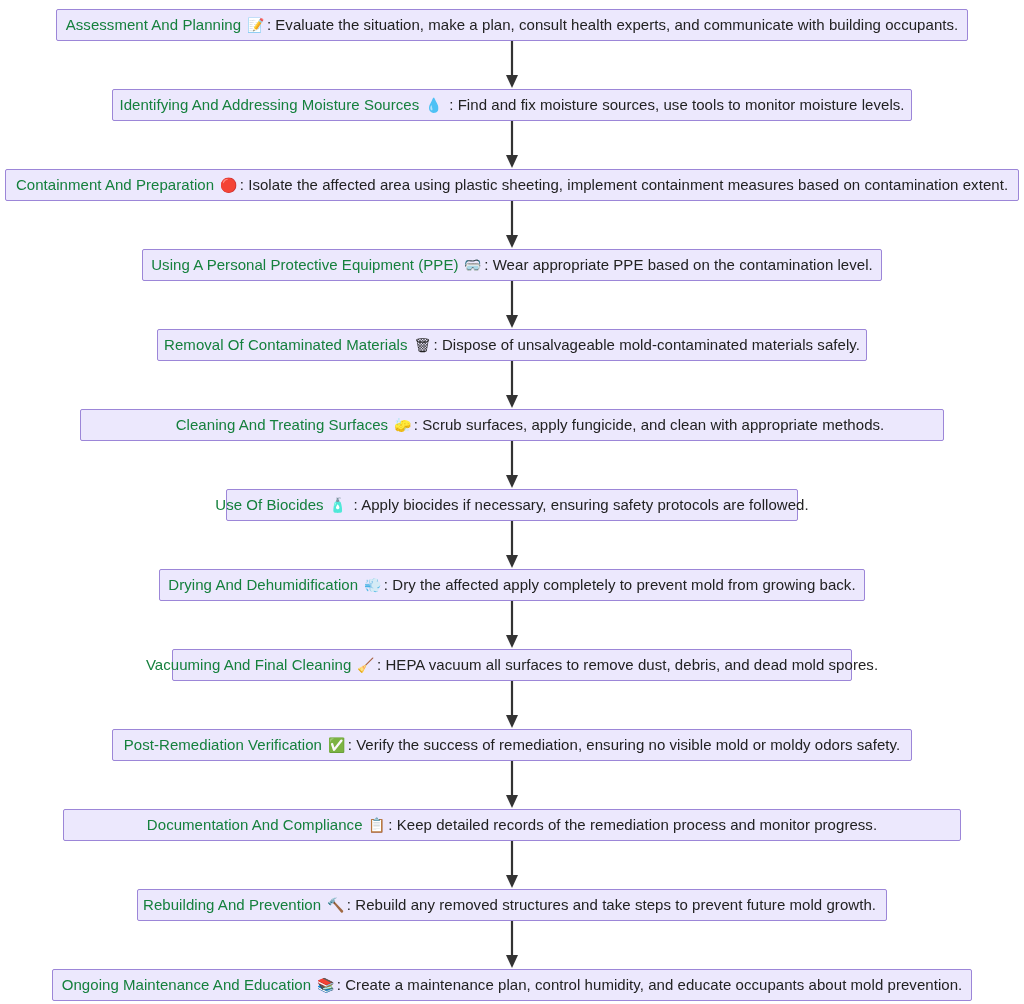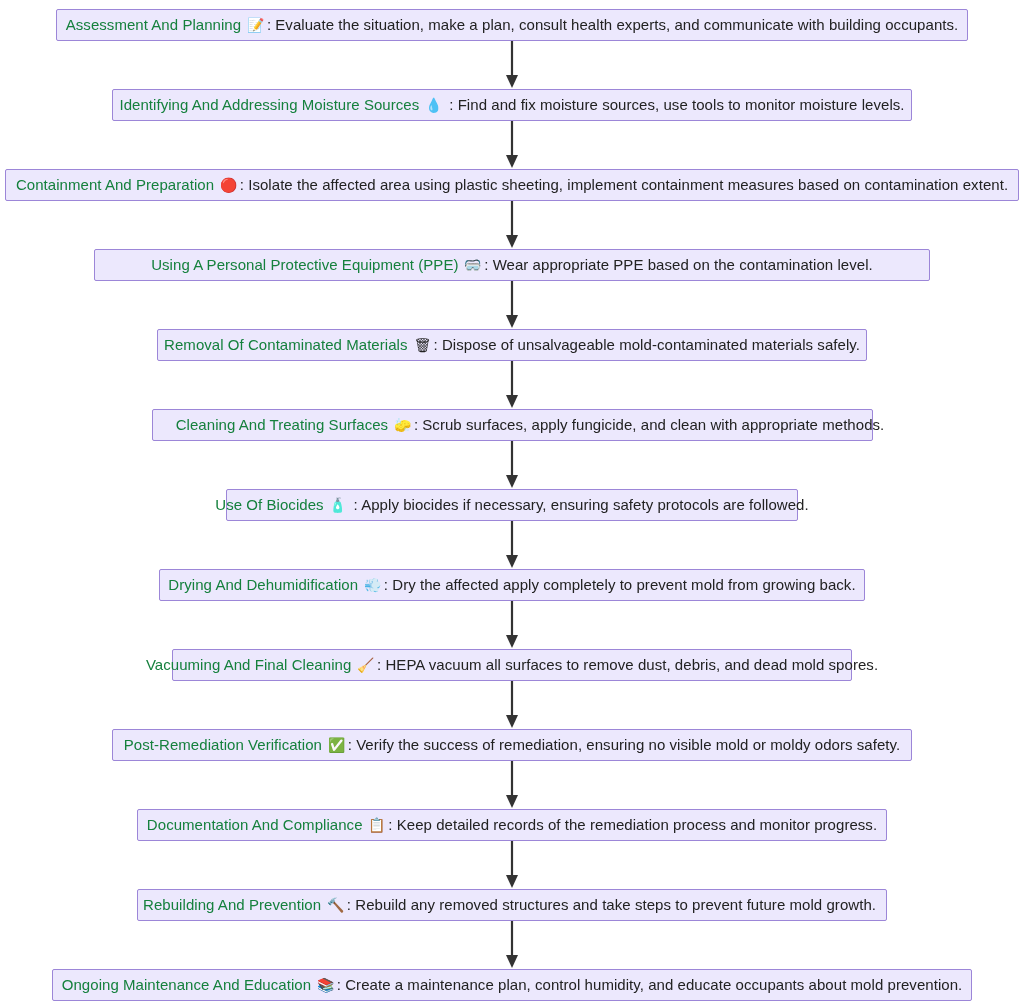--- a/index.html
+++ b/index.html
@@ -106,21 +106,21 @@
         <span class="node-text"><span class="node-title">Containment And Preparation</span> <span class="node-icon">🔴</span><span>: </span><span>Isolate the affected area using plastic sheeting, implement containment measures based on contamination extent.</span></span>
       </div>
     </div>
     <div class="connector">
       <svg width="16" height="48" viewBox="0 0 16 48" xmlns="http://www.w3.org/2000/svg">
         <line x1="8" y1="0" x2="8" y2="38" stroke="#333333" stroke-width="2.2"></line>
         <polygon points="8,47 2,34 14,34" fill="#333333"></polygon>
       </svg>
     </div>
     <div class="step-row">
-      <div class="node" style="width: 836px;">
+      <div class="node" style="width: 740px;">
         <span class="node-text"><span class="node-title">Using A Personal Protective Equipment (PPE)</span> <span class="node-icon">🥽</span><span>: </span><span>Wear appropriate PPE based on the contamination level.</span></span>
       </div>
     </div>
     <div class="connector">
       <svg width="16" height="48" viewBox="0 0 16 48" xmlns="http://www.w3.org/2000/svg">
         <line x1="8" y1="0" x2="8" y2="38" stroke="#333333" stroke-width="2.2"></line>
         <polygon points="8,47 2,34 14,34" fill="#333333"></polygon>
       </svg>
     </div>
     <div class="step-row">
@@ -128,21 +128,21 @@
         <span class="node-text"><span class="node-title">Removal Of Contaminated Materials</span> <span class="node-icon">🗑</span><span>: </span><span>Dispose of unsalvageable mold-contaminated materials safely.</span></span>
       </div>
     </div>
     <div class="connector">
       <svg width="16" height="48" viewBox="0 0 16 48" xmlns="http://www.w3.org/2000/svg">
         <line x1="8" y1="0" x2="8" y2="38" stroke="#333333" stroke-width="2.2"></line>
         <polygon points="8,47 2,34 14,34" fill="#333333"></polygon>
       </svg>
     </div>
     <div class="step-row">
-      <div class="node" style="width: 721px; padding-left: 46px;">
+      <div class="node" style="width: 864px; padding-left: 46px;">
         <span class="node-text"><span class="node-title">Cleaning And Treating Surfaces</span> <span class="node-icon">🧽</span><span>: </span><span>Scrub surfaces, apply fungicide, and clean with appropriate methods.</span></span>
       </div>
     </div>
     <div class="connector">
       <svg width="16" height="48" viewBox="0 0 16 48" xmlns="http://www.w3.org/2000/svg">
         <line x1="8" y1="0" x2="8" y2="38" stroke="#333333" stroke-width="2.2"></line>
         <polygon points="8,47 2,34 14,34" fill="#333333"></polygon>
       </svg>
     </div>
     <div class="step-row">
@@ -183,21 +183,21 @@
         <span class="node-text"><span class="node-title">Post-Remediation Verification</span> <span class="node-icon">✅</span><span>: </span><span>Verify the success of remediation, ensuring no visible mold or moldy odors safety.</span></span>
       </div>
     </div>
     <div class="connector">
       <svg width="16" height="48" viewBox="0 0 16 48" xmlns="http://www.w3.org/2000/svg">
         <line x1="8" y1="0" x2="8" y2="38" stroke="#333333" stroke-width="2.2"></line>
         <polygon points="8,47 2,34 14,34" fill="#333333"></polygon>
       </svg>
     </div>
     <div class="step-row">
-      <div class="node" style="width: 750px;">
+      <div class="node" style="width: 898px;">
         <span class="node-text"><span class="node-title">Documentation And Compliance</span> <span class="node-icon">📋</span><span>: </span><span>Keep detailed records of the remediation process and monitor progress.</span></span>
       </div>
     </div>
     <div class="connector">
       <svg width="16" height="48" viewBox="0 0 16 48" xmlns="http://www.w3.org/2000/svg">
         <line x1="8" y1="0" x2="8" y2="38" stroke="#333333" stroke-width="2.2"></line>
         <polygon points="8,47 2,34 14,34" fill="#333333"></polygon>
       </svg>
     </div>
     <div class="step-row">

